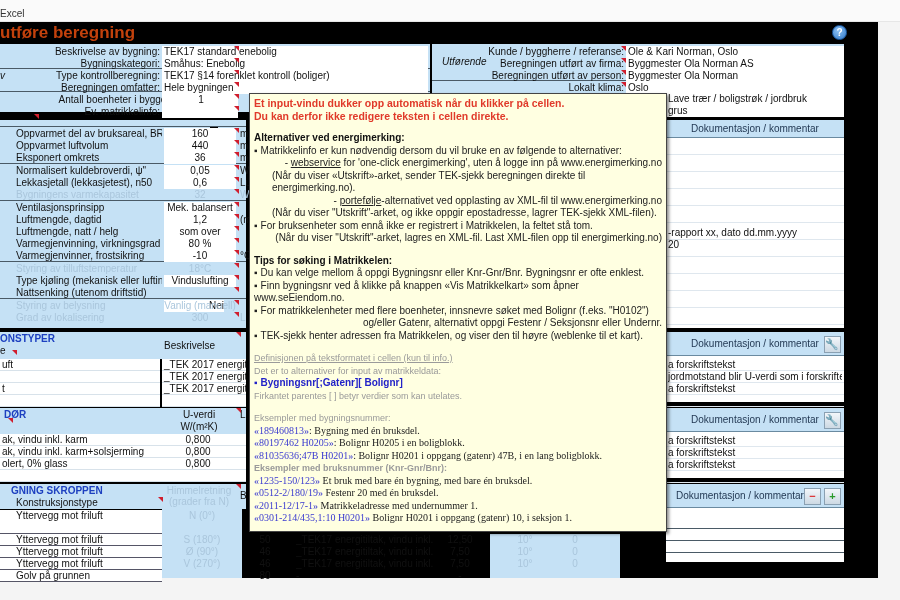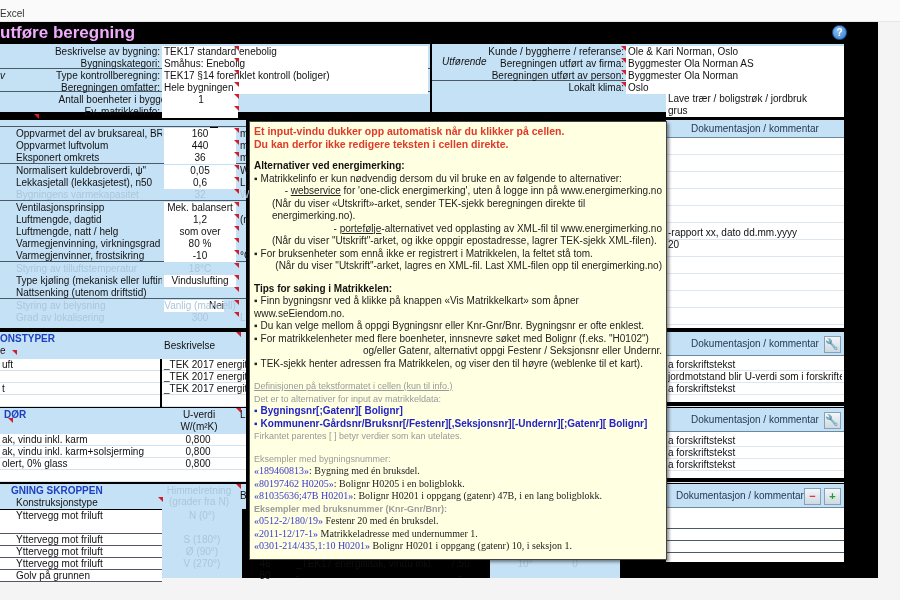--- a/index.html
+++ b/index.html
@@ -1,36 +1,36 @@
 <!DOCTYPE html>
 <html><head>
 <meta charset="utf-8">
 <style>
   * { box-sizing: border-box; margin: 0; padding: 0; }
   html, body { width: 900px; height: 600px; overflow: hidden; background: #f4f4f4; font-family: "Liberation Sans", sans-serif; font-size: 10px; color: #111; }
   .titlebar { position: absolute; left: 0; top: 0; width: 900px; height: 22px; background: #fafafa; border-bottom: 1px solid #e6e6e6; }
   .titlebar span { position: absolute; left: 0; top: 8px; font-size: 10px; color: #333; }
   .sheet { position: absolute; left: 0; top: 22px; width: 878px; height: 556px; background: #000; }
   .banner { position: absolute; left: 0; top: 0; width: 878px; height: 22px; background: #000; }
-  .banner .title { position: absolute; left: 0; top: 1px; color: #f0abfc; font-weight: bold; font-size: 17px; font-family: "Liberation Sans", sans-serif; }
+  .banner .title { position: absolute; left: 0; top: 1px; color: #c2410c; font-weight: bold; font-size: 17px; font-family: "Liberation Sans", sans-serif; }
   .help { position: absolute; left: 832px; top: 3px; width: 15px; height: 15px; border-radius: 50%; background: radial-gradient(circle at 40% 35%, #8fc3f5, #2f78c9); border: 1px solid #1d5da8; color: #fff; font-size: 10px; font-weight: bold; text-align: center; line-height: 14px; }
   .panel { position: absolute; background: #c5e1f5; }
   .row { position: absolute; height: 12px; line-height: 12px; white-space: nowrap; overflow: hidden; }
   .lbl { text-align: right; }
   .val { background: #fff; }
   .cell-w { background: #fff; }
   .muted { color: #aac6dc; }
   .red-tri { position: absolute; width: 0; height: 0; border-top: 5px solid #d01e2e; border-left: 5px solid transparent; }
   .hline { position: absolute; height: 1px; background: #4a5a66; }
   .hdr-blue { color: #1d40c0; font-weight: bold; font-size: 10px; }
   .docpanel { position: absolute; background: #fff; }
   .dochdr { position: absolute; left: 0; width: 100%; height: 18px; background: #c5e1f5; text-align: center; line-height: 18px; color: #1f3550; font-size: 10px; border-bottom: 1px solid #6a8aa0; }
   .docline { position: absolute; left: 0; width: 100%; height: 1px; background: #dfe7ee; }
   .tool-btn { position: absolute; width: 17px; height: 17px; background: linear-gradient(#f2f6fa, #cdd9e3); border: 1px solid #8aa0b2; text-align: center; line-height: 15px; font-size: 11px; }
-  .tooltip { position: absolute; left: 249px; top: 93px; width: 418px; height: 439px; background: #ffffe1; border: 1px solid #444; box-shadow: 2px 2px 3px rgba(0,0,0,0.45); padding: 3px 4px; font-size: 10px; line-height: 12.5px; color: #222; margin-top: 28px; }
+  .tooltip { position: absolute; left: 249px; top: 93px; width: 418px; height: 439px; background: #ffffe1; border: 1px solid #444; box-shadow: 2px 2px 3px rgba(0,0,0,0.45); padding: 3px 4px; font-size: 10px; line-height: 12.5px; color: #222; }
   .tooltip .warn { color: #e03a2a; font-weight: bold; font-size: 10.5px; }
   .tooltip .h { font-weight: bold; color: #111; }
   .tooltip .ind1 { padding-left: 10px; text-align: right; }
   .tooltip .ind2 { padding-left: 18px; }
   .tooltip .bullet::before { content: "\25AA"; margin-right: 3px; }
   .tooltip .u { text-decoration: underline; }
   .tooltip .gray { color: #9a9a9a; font-size: 9px; }
   .tooltip .graybold { color: #9a9a9a; font-size: 9px; font-weight: bold; }
   .tooltip .fmt { color: #2222c8; font-weight: bold; font-size: 10px; }
   .tooltip .ex { font-size: 10px; font-family: Liberation Serif, serif; }
@@ -319,37 +319,37 @@
   <div class="h">Alternativer ved energimerking:</div>
   <div class="bullet">Matrikkelinfo er kun nødvendig dersom du vil bruke en av følgende to alternativer:</div>
   <div class="ind1">- <span class="u">webservice</span><span> for 'one-click energimerking', uten å logge inn på www.energimerking.no</span></div>
   <div class="ind2">(Når du viser «Utskrift»-arket, sender TEK-sjekk beregningen direkte til energimerking.no).</div>
   <div class="ind1">- <span class="u">portefølje</span><span>-alternativet ved opplasting av XML-fil til www.energimerking.no</span></div>
   <div class="ind2">(Når du viser "Utskrift"-arket, og ikke oppgir epostadresse, lagrer TEK-sjekk XML-filen).</div>
   <div class="bullet">For bruksenheter som ennå ikke er registrert i Matrikkelen, la feltet stå tom.</div>
   <div class="ind1">(Når du viser "Utskrift"-arket, lagres en XML-fil. Last XML-filen opp til energimerking.no)</div>
   <div class="gap"></div>
   <div class="h">Tips for søking i Matrikkelen:</div>
+  <div class="bullet">Du kan velge mellom å oppgi Bygningsnr eller Knr-Gnr/Bnr. Bygningsnr er ofte enklest.</div>
   <div class="bullet">Finn bygningsnr ved å klikke på knappen «Vis Matrikkelkart» som åpner www.seEiendom.no.</div>
-  <div class="bullet">Du kan velge mellom å oppgi Bygningsnr eller Knr-Gnr/Bnr. Bygningsnr er ofte enklest.</div>
   <div class="bullet">For matrikkelenheter med flere boenheter, innsnevre søket med Bolignr (f.eks. "H0102")</div>
   <div class="ind1">og/eller Gatenr, alternativt oppgi Festenr / Seksjonsnr eller Undernr.</div>
   <div class="bullet">TEK-sjekk henter adressen fra Matrikkelen, og viser den til høyre (weblenke til et kart).</div>
   <div class="gap"></div>
   <div class="gray u">Definisjonen på tekstformatet i cellen (kun til info.)</div>
   <div class="gray">Det er to alternativer for input av matrikkeldata:</div>
   <div class="bullet fmt">Bygningsnr[;Gatenr][ Bolignr]</div>
-  <div class="bullet fmt">Kommunenr-Gårdsnr/Bruksnr[/Festenr][,Seksjonsnr][-Undernr][;Gatenr][ Bolignr]</div>
   <div class="gray">Firkantet parentes [ ] betyr verdier som kan utelates.</div>
   <div class="gap"></div>
   <div class="gray">Eksempler med bygningsnummer:</div>
   <div id="ex1">
       <div class="ex"><span class="code">«189460813»</span><span>: Bygning med én bruksdel.</span></div>
       <div class="ex"><span class="code">«80197462  H0205»</span><span>: Bolignr H0205 i en boligblokk.</span></div>
       <div class="ex"><span class="code">«81035636;47B  H0201»</span><span>: Bolignr H0201 i oppgang (gatenr) 47B, i en lang boligblokk.</span></div>
     </div>
   <div class="graybold">Eksempler med bruksnummer (Knr-Gnr/Bnr):</div>
   <div id="ex2">
+      <div class="ex"><span class="code">«1235-150/123»</span><span> Et bruk med bare én bygning, med bare én bruksdel.</span></div>
       <div class="ex"><span class="code">«0512-2/180/19»</span><span> Festenr 20 med én bruksdel.</span></div>
       <div class="ex"><span class="code">«2011-12/17-1»</span><span> Matrikkeladresse med undernummer 1.</span></div>
       <div class="ex"><span class="code">«0301-214/435,1:10 H0201»</span><span> Bolignr H0201 i oppgang (gatenr) 10, i seksjon 1.</span></div>
     </div>
 </div>
 
 </body></html>

